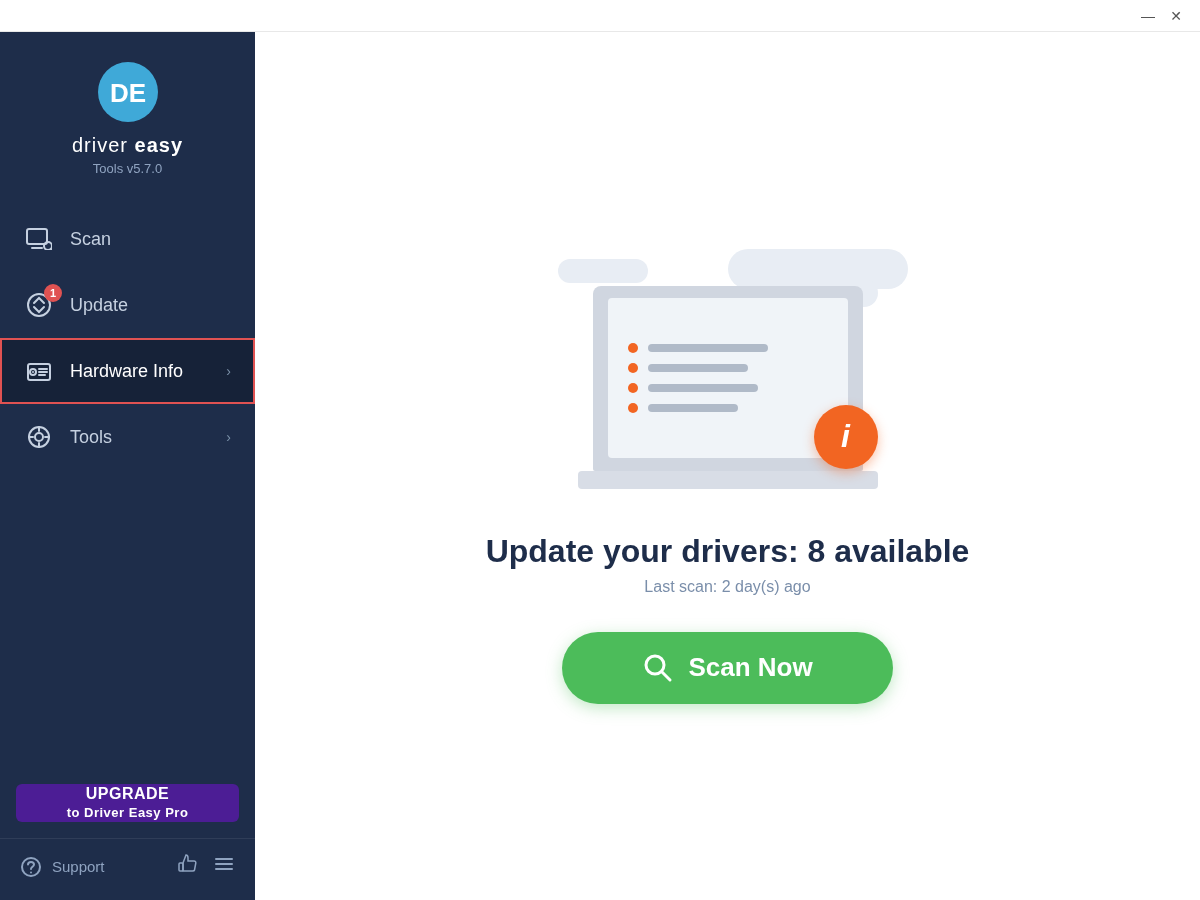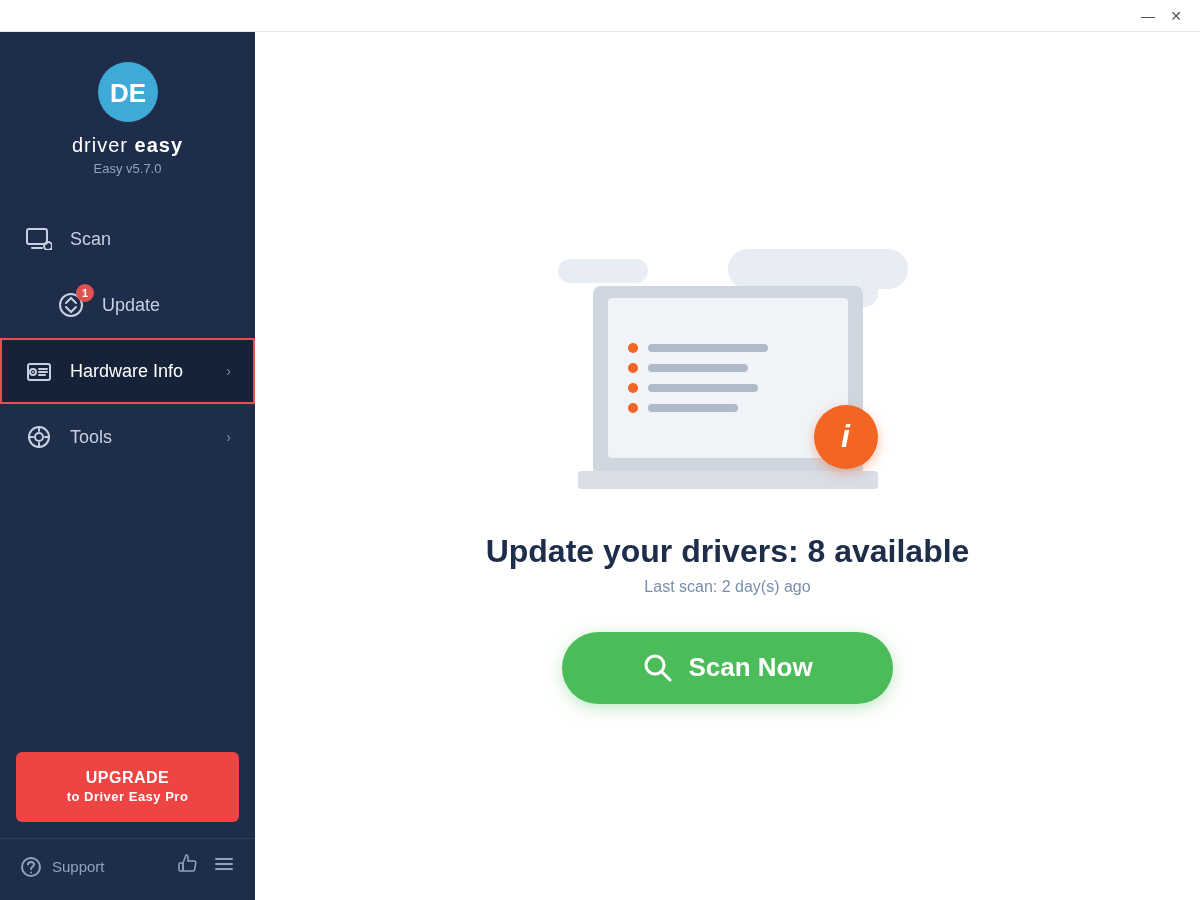--- a/index.html
+++ b/index.html
@@ -120,25 +120,25 @@
       border-radius: 50%;
       color: #fff;
       font-size: 11px;
       font-weight: 700;
       display: flex;
       align-items: center;
       justify-content: center;
     }
     .upgrade-btn {
       margin: 10px 16px 16px;
-      background: #ef4444;
+      background: #4c1d95;
       color: #fff;
       border: none;
       border-radius: 6px;
-      padding: 16px 10px;
+      padding: 0 10px;
       cursor: pointer;
       text-align: center;
       font-size: 16px;
       font-weight: 900;
       line-height: 1.3;
       letter-spacing: 0.5px;
     }
     .upgrade-btn .upgrade-sub {
       font-size: 13px;
       font-weight: 600;
@@ -328,38 +328,38 @@
     <div class="sidebar">
 
       <div class="sidebar-logo">
         <svg class="logo-icon" viewBox="0 0 64 64">
           <circle cx="32" cy="32" r="30" fill="#3fa9d8"></circle>
           <text x="32" y="42" text-anchor="middle" fill="white" font-size="26" font-weight="700" font-family="Arial">DE</text>
         </svg>
         <div class="logo-text">
           driver <span>easy</span>
         </div>
-        <div class="logo-version">Easy v5.7.0</div>
+        <div class="logo-version">Tools v5.7.0</div>
       </div>
 
       <nav class="sidebar-nav">
 
         <div class="nav-item">
           <div class="nav-icon">
             <svg width="26" height="22" viewBox="0 0 26 22" fill="none">
               <rect x="1" y="1" width="20" height="15" rx="2" stroke="#c5d0e0" stroke-width="2" fill="none"></rect>
               <rect x="5" y="19" width="12" height="2" rx="1" fill="#c5d0e0"></rect>
               <circle cx="22" cy="18" r="4" fill="none" stroke="#c5d0e0" stroke-width="2"></circle>
               <line x1="25" y1="21" x2="27" y2="23" stroke="#c5d0e0" stroke-width="2" stroke-linecap="round"></line>
             </svg>
           </div>
           <span>Scan</span>
         </div>
 
-        <div class="nav-item" style="position:relative;margin-left:32px;">
+        <div class="nav-item" style="position:relative;">
           <div class="nav-icon">
             <svg width="26" height="26" viewBox="0 0 26 26" fill="none">
               <circle cx="13" cy="13" r="11" stroke="#c5d0e0" stroke-width="2" fill="none"></circle>
               <path d="M8 11 L13 6 L18 11" stroke="#c5d0e0" stroke-width="2" fill="none" stroke-linecap="round"></path>
               <path d="M18 15 L13 20 L8 15" stroke="#c5d0e0" stroke-width="2" fill="none" stroke-linecap="round"></path>
             </svg>
           </div>
           <span>Update</span>
           <div class="nav-badge">1</div>
         </div>

